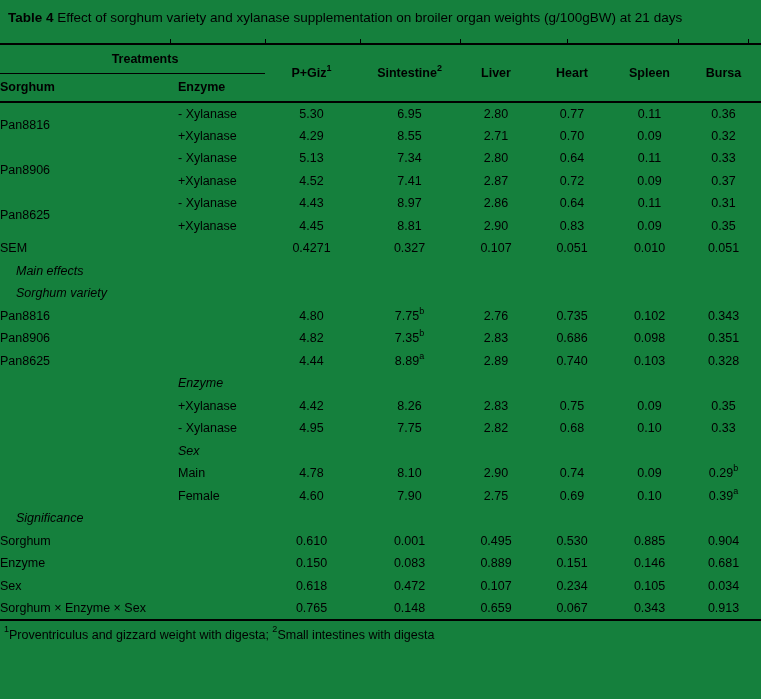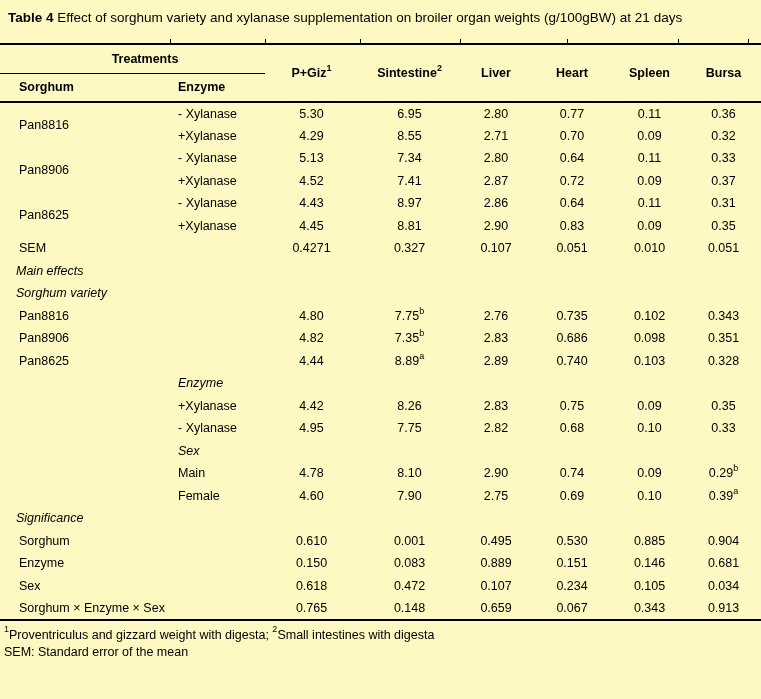--- a/index.html
+++ b/index.html
@@ -1,34 +1,34 @@
 <!DOCTYPE html>
 <html><head>
 <meta charset="utf-8">
 <style>
   * { margin:0; padding:0; box-sizing:border-box; }
   html,body { background:#ffffff; }
   body { font-family:"Liberation Sans","DejaVu Sans",sans-serif; color:#000; }
-  .page { position:relative; width:761px; height:699px; background:#fef9c3; overflow:hidden; }
+  .page { position:relative; width:761px; height:699px; background:#15803d; overflow:hidden; }
   .caption { font-size:13.5px; line-height:18px; padding:9px 14px 0 8px; }
   .caption b { font-weight:bold; }
   .table-wrap { position:relative; margin-top:16px; }
   .ticks { position:absolute; top:-4px; left:0; width:761px; height:4px; }
   .ticks i { position:absolute; top:0; width:1px; height:4px; background:#000; }
   table { width:761px; table-layout:fixed; border-collapse:collapse;
           border-top:2px solid #000; border-bottom:2px solid #000; font-size:12.5px; }
   thead tr.r1 th { height:29px; vertical-align:middle; }
   thead tr.r2 th { height:29px; vertical-align:middle; }
   thead { border-bottom:2px solid #000; }
   th { font-weight:bold; }
   th.treatments { text-align:center; border-bottom:1px solid #000; padding-left:25px; }
   th.lbl { text-align:left; }
   td, th { overflow:visible; white-space:nowrap; }
   tbody td { height:22.5px; vertical-align:middle; }
-  .col-sorghum { text-align:left; padding-left:19px; }
+  .col-sorghum { text-align:left; padding-left:0; }
   .col-enzyme { text-align:left; padding-left:8px; }
   .col-val { text-align:center; }
   td.section { text-align:left; font-style:italic; padding-left:16px; }
   td.section.indent2 { padding-left:178px; }
   sup { font-size:9px; line-height:0; position:relative; top:-1px; }
   .footnotes { padding:6px 8px 0 4px; }
   .footnote { font-size:12.5px; line-height:17.5px; }
   .footnote sup { font-size:9px; top:-1px; }
   .footnote i { font-style:italic; }
 </style>
@@ -268,16 +268,15 @@
             <td class="col-val">0.067</td>
             <td class="col-val">0.343</td>
             <td class="col-val">0.913</td>
           </tr>
         </tbody>
     </table>
   </div>
 
   <div class="footnotes">
       <p class="footnote"><sup>1</sup>Proventriculus and gizzard weight with digesta; <sup>2</sup>Small intestines with digesta</p>
-      <p class="footnote">SEM: Standard error of the mean</p>
     </div>
 
 </div>
 
 </body></html>

